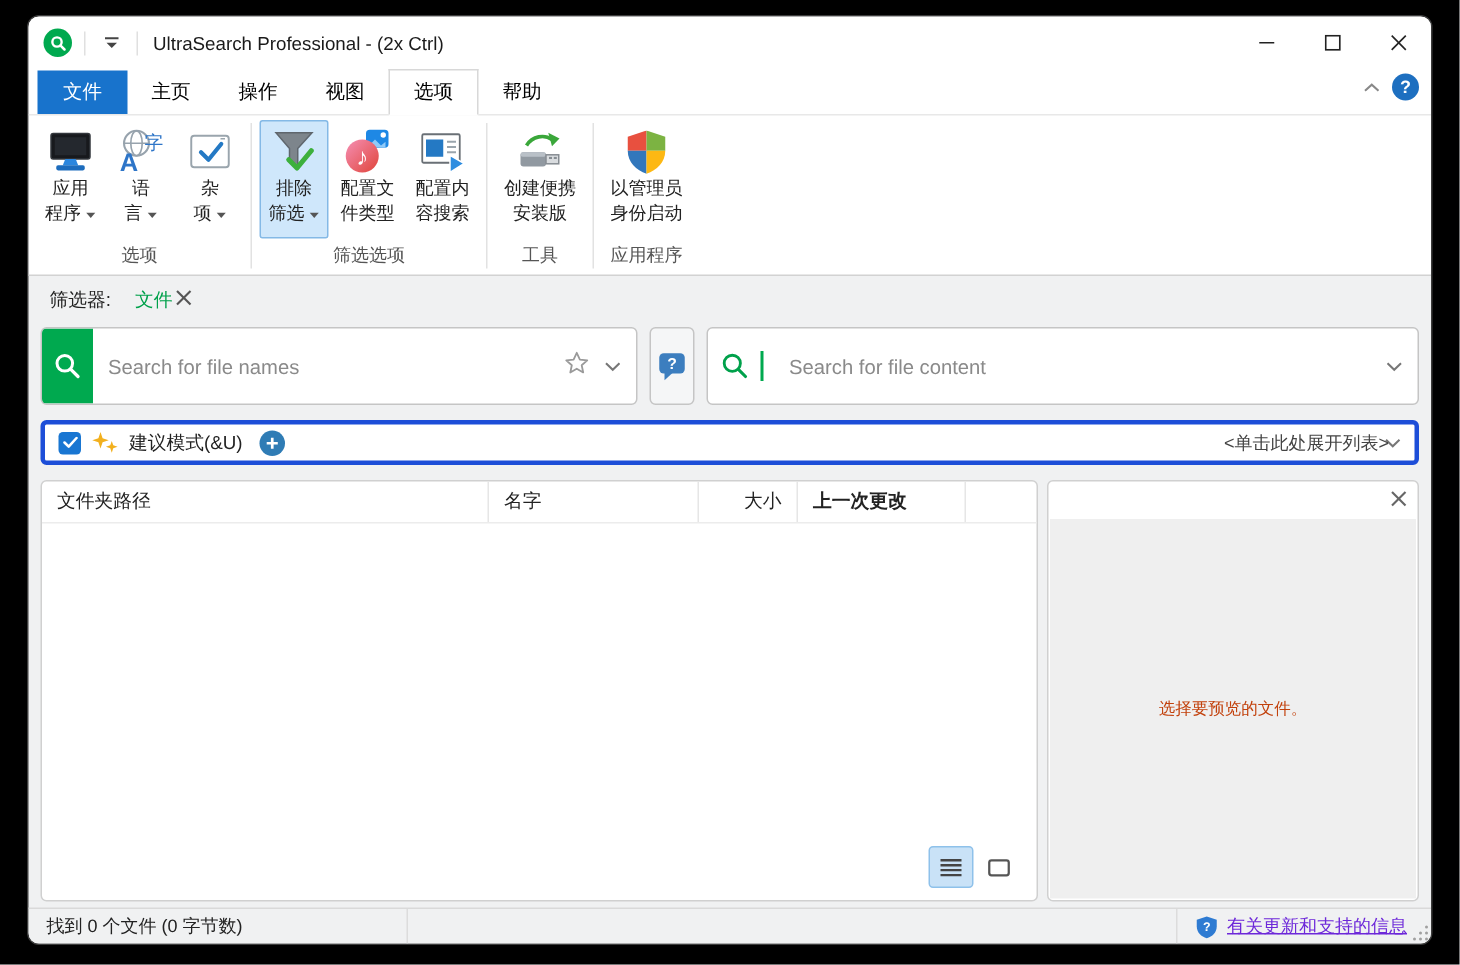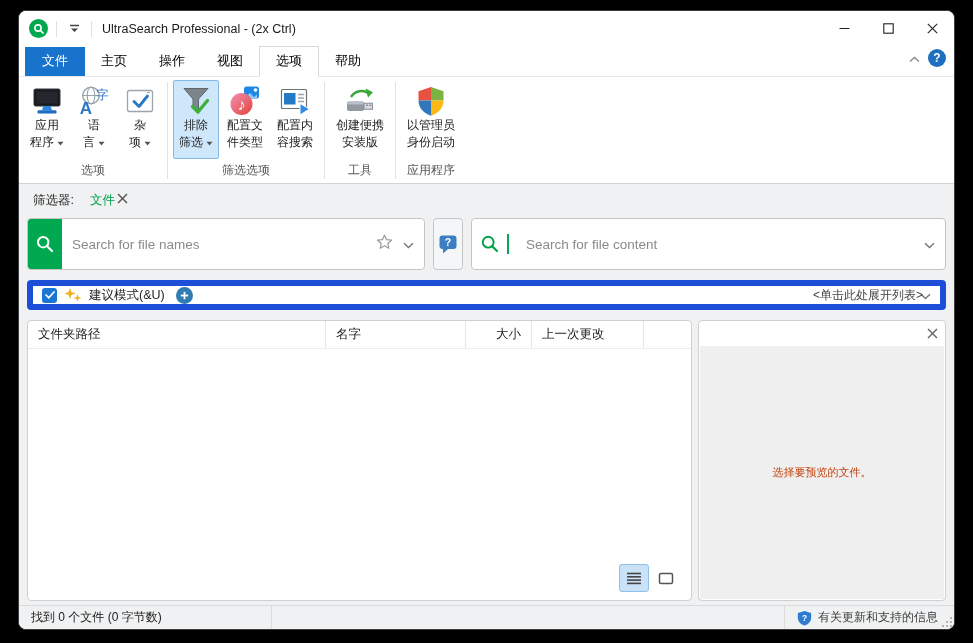--- a/index.html
+++ b/index.html
@@ -51,53 +51,53 @@
   .search-box.names{ width:398px; }
   .search-box.content{ flex:1; padding-left:8px; gap:7px; }
   .green-btn{ width:34px; align-self:stretch; background:#00a94f; display:flex; align-items:center; justify-content:center; flex:0 0 auto; }
   .search-input{ flex:1; border:none; outline:none; font-size:13.5px; color:#222; padding:0 10px; background:transparent; font-family:inherit; min-width:0; }
   .search-input::placeholder{ color:#8a8a8a; }
   .sb-icons{ display:flex; align-items:center; gap:10px; padding-right:10px; }
   .green-caret{ width:2px; height:20px; background:#00a94f; flex:0 0 auto; }
   .helpbub-btn{ width:30px; background:#f5f6f7; border:1px solid #c5c5c5; border-radius:4px; display:flex; align-items:center; justify-content:center; flex:0 0 auto; }
 
   
-  .suggest-row{ height:30px; margin:0 8px 10px; background:#fff; border:6px solid #1d4ed8; border-radius:4px; display:flex; align-items:center; padding:0 9px; gap:7px; position:relative; flex:0 0 auto; }
+  .suggest-row{ height:30px; margin:0 8px 10px; background:#fff; border:3px solid #1d4ed8; border-radius:4px; display:flex; align-items:center; padding:0 9px; gap:7px; position:relative; flex:0 0 auto; }
   .checkbox{ width:15px; height:15px; background:#1976d2; border-radius:3px; display:flex; align-items:center; justify-content:center; }
   .suggest-label{ font-size:12.5px; color:#222; }
   .plus-circle{ width:17px; height:17px; border-radius:50%; background:#2f7cb5; display:flex; align-items:center; justify-content:center; margin-left:4px; }
   .expand-hint{ position:absolute; left:0; right:17px; text-align:right; font-size:12px; color:#444; pointer-events:none; }
   .suggest-chevron{ margin-left:auto; }
 
   
   .main{ flex:1; display:flex; padding:0 8px; gap:6px; min-height:0; }
   .list-panel{ flex:1; background:#fff; border:1px solid #d0d0d0; border-radius:4px; display:flex; flex-direction:column; position:relative; min-width:0; }
   .list-header{ display:flex; height:28px; align-items:center; font-size:12.5px; color:#222; border-bottom:1px solid #ececec; flex:0 0 auto; }
   .hcell{ padding:0 10px; height:100%; display:flex; align-items:center; border-right:1px solid #e6e6e6; }
   .hcell.name{ width:140px; }
   .hcell.path{ width:298px; }
   .hcell.size{ width:66px; justify-content:flex-end; }
-  .hcell.modified{ width:112px; }
+  .hcell.modified{ width:112px;font-weight:bold; }
   .list-body{ flex:1; }
   .view-toggles{ position:absolute; right:10px; bottom:8px; display:flex; gap:2px; }
   .view-btn{ width:30px; height:28px; border:1px solid transparent; border-radius:3px; display:flex; align-items:center; justify-content:center; }
   .view-btn.active{ background:#c9e2f7; border-color:#8ec1ea; }
 
   .preview-panel{ width:248px; background:#fff; border:1px solid #d0d0d0; border-radius:4px; display:flex; flex-direction:column; flex:0 0 auto; }
   .preview-top{ height:25px; display:flex; align-items:center; justify-content:flex-end; padding:0 7px; flex:0 0 auto; }
   .preview-body{ flex:1; margin:0 1px 1px; background:#efefef; display:flex; align-items:center; justify-content:center; }
   .preview-msg{ font-size:11px; color:#c2410c; }
 
   
   .status-bar{ height:24px; margin-top:4px; border-top:1px solid #d9d9d9; background:#f0f1f2; display:flex; align-items:center; font-size:12px; color:#222; position:relative; flex:0 0 auto; }
   .sb-left{ width:252px; padding:0 12px; }
   .sb-divider{ width:1px; height:100%; background:#dcdcdc; }
   .sb-mid{ flex:1; }
   .sb-right{ display:flex; align-items:center; gap:6px; padding:0 16px 0 12px; }
-  .sb-link{ color:#404040; }
+  .sb-link{ color:#6d28d9; text-decoration:underline; }
   .resize-grip{ position:absolute; right:1px; bottom:1px; }
 </style>
 </head>
 <body>
 
 <div class="window">
 
   <div class="titlebar">
     <div class="app-icon">
       <svg width="12" height="12" viewBox="0 0 12 12">

